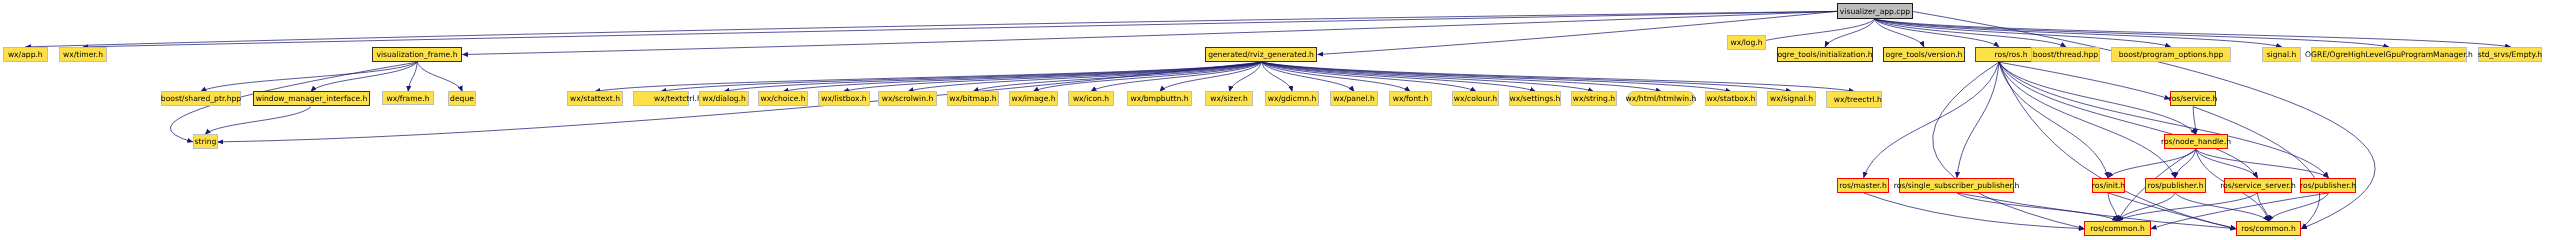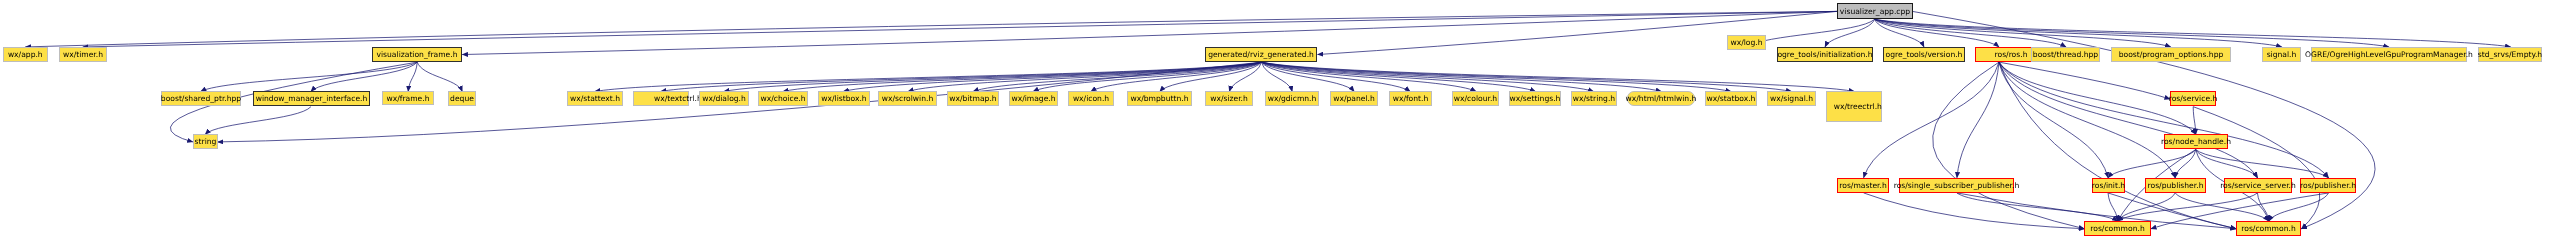--- a/index.html
+++ b/index.html
@@ -127,21 +127,21 @@
       <div class="node kind-plain" style="left: 1205px; top: 91px; width: 48px; height: 15px;">wx/sizer.h</div>
       <div class="node kind-plain" style="left: 1265px; top: 91px; width: 54px; height: 15px;">wx/gdicmn.h</div>
       <div class="node kind-plain" style="left: 1330px; top: 91px; width: 48px; height: 15px;">wx/panel.h</div>
       <div class="node kind-plain" style="left: 1389px; top: 91px; width: 43px; height: 15px;">wx/font.h</div>
       <div class="node kind-plain" style="left: 1452px; top: 91px; width: 47px; height: 15px;">wx/colour.h</div>
       <div class="node kind-plain" style="left: 1509px; top: 91px; width: 52px; height: 15px;">wx/settings.h</div>
       <div class="node kind-plain" style="left: 1571px; top: 91px; width: 46px; height: 15px;">wx/string.h</div>
       <div class="node kind-plain" style="left: 1627px; top: 91px; width: 68px; height: 15px; border-radius: 7px;">wx/html/htmlwin.h</div>
       <div class="node kind-plain" style="left: 1705px; top: 91px; width: 52px; height: 15px;">wx/statbox.h</div>
       <div class="node kind-plain" style="left: 1767px; top: 91px; width: 49px; height: 15px;">wx/signal.h</div>
-      <div class="node kind-plain" style="left: 1826px; top: 91px; width: 56px; height: 31px; padding-left: 10px;">wx/treectrl.h</div>
+      <div class="node kind-plain" style="left: 1826px; top: 91px; width: 56px; height: 17px; padding-left: 10px;">wx/treectrl.h</div>
       <div class="node kind-red" style="left: 2170px; top: 91px; width: 46px; height: 15px;">ros/service.h</div>
       <div class="node kind-plain" style="left: 193px; top: 134px; width: 25px; height: 15px;">string</div>
       <div class="node kind-red" style="left: 2164px; top: 134px; width: 64px; height: 15px;">ros/node_handle.h</div>
       <div class="node kind-red" style="left: 1837px; top: 178px; width: 52px; height: 15px;">ros/master.h</div>
       <div class="node kind-red" style="left: 1899px; top: 178px; width: 115px; height: 15px;">ros/single_subscriber_publisher.h</div>
       <div class="node kind-red" style="left: 2092px; top: 178px; width: 33px; height: 15px;">ros/init.h</div>
       <div class="node kind-red" style="left: 2145px; top: 178px; width: 61px; height: 15px;">ros/publisher.h</div>
       <div class="node kind-red" style="left: 2224px; top: 178px; width: 68px; height: 15px;">ros/service_server.h</div>
       <div class="node kind-red" style="left: 2300px; top: 178px; width: 56px; height: 15px;">ros/publisher.h</div>
       <div class="node kind-red" style="left: 2084px; top: 221px; width: 67px; height: 15px;">ros/common.h</div>

